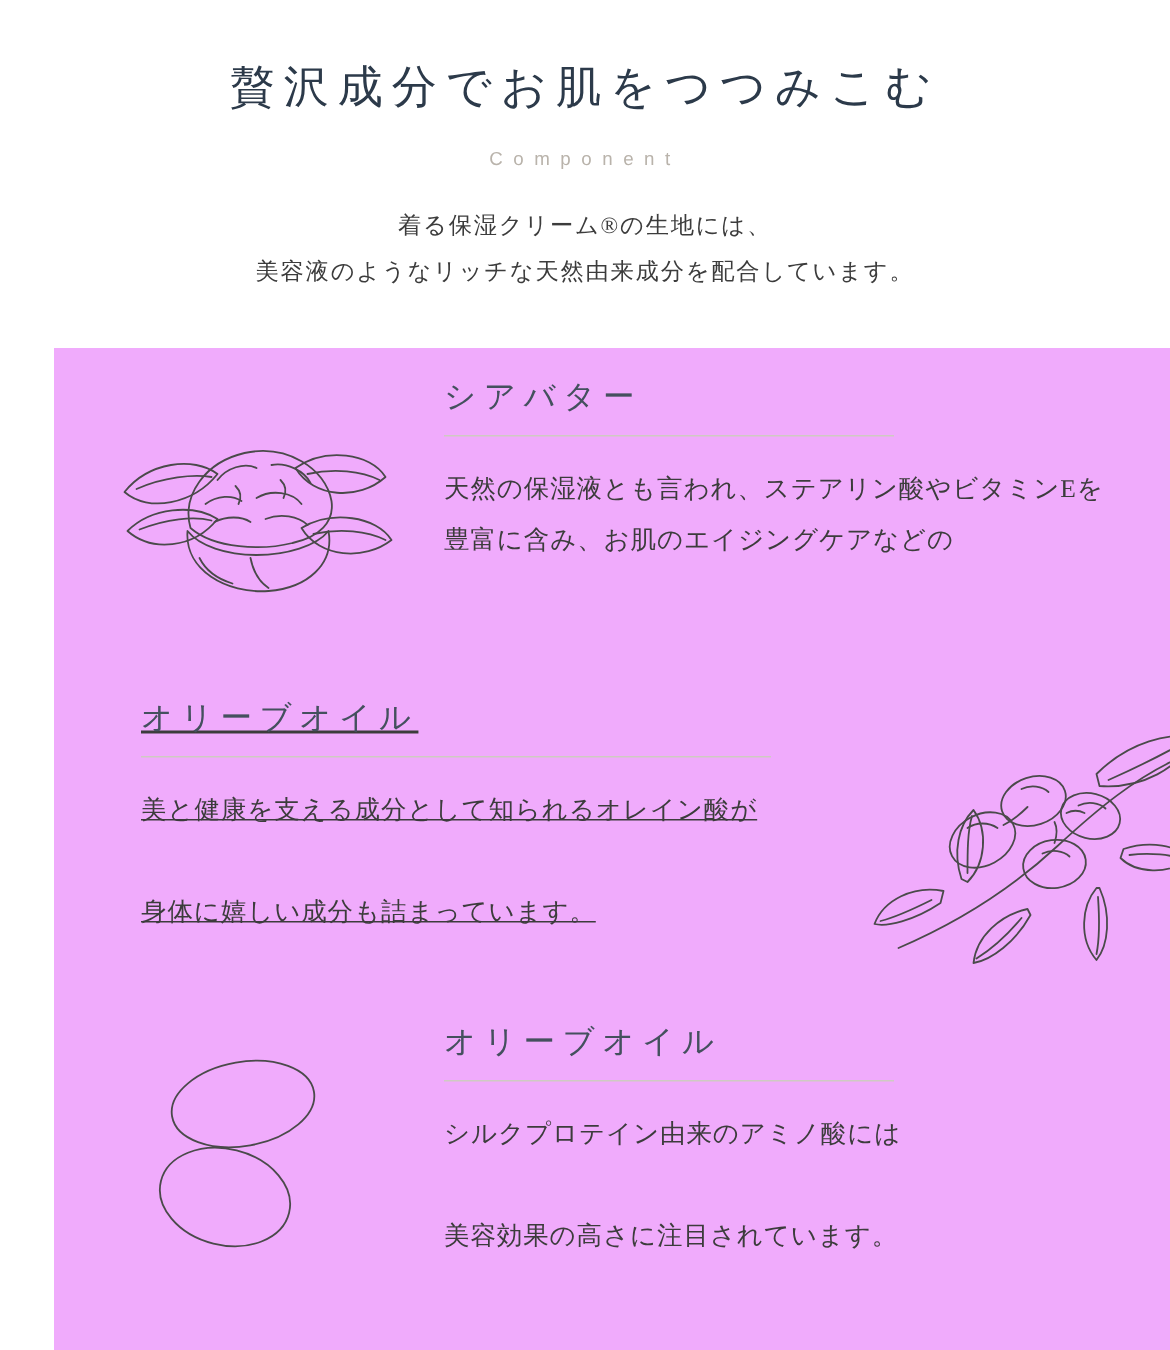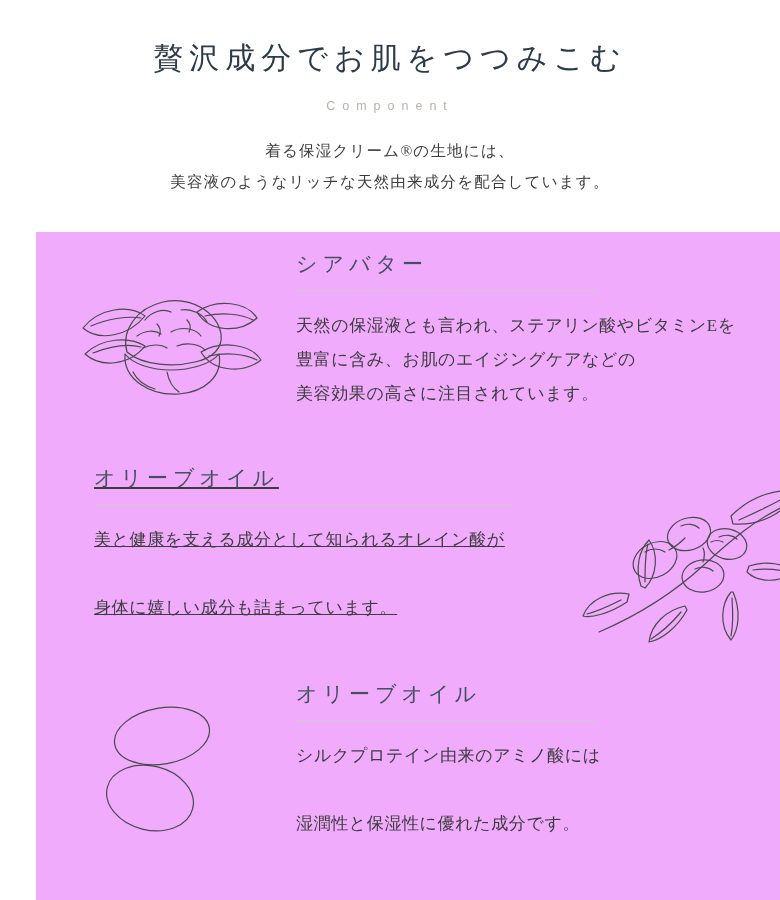--- a/index.html
+++ b/index.html
@@ -183,21 +183,20 @@
               <path d="M116 52 C120 56 120 60 118 64"></path>
             </g>
           </svg>
         </div>
         <div class="text-col">
           <h2 class="ing-title">シアバター</h2>
           <div class="ing-rule"></div>
           <p class="ing-body">
             <span>天然の保湿液とも言われ、ステアリン酸やビタミンEを</span><br>
             <span>豊富に含み、お肌のエイジングケアなどの</span><br>
-            <span>美容効果の高さに注目されています。</span>
           </p>
         </div>
       </div>
     </div>
 
     <div class="block block-ingredient-2">
       <div class="row reverse">
         <div class="art">
           <svg width="220" height="170" viewBox="0 0 220 170">
             <g fill="none" stroke="#4a4a4a" stroke-width="1.2" stroke-linecap="round" stroke-linejoin="round">
@@ -255,20 +254,20 @@
               <ellipse cx="74" cy="100" rx="44" ry="32" transform="rotate(14 74 100)"></ellipse>
             </g>
           </svg>
         </div>
         <div class="text-col">
           <h2 class="ing-title">オリーブオイル</h2>
           <div class="ing-rule"></div>
           <p class="ing-body">
             <span>シルクプロテイン由来のアミノ酸には</span><br>
             <br>
-            <span>湿潤性と保湿性に優れた成分です。</span>
+            <span>美容効果の高さに注目されています。</span>
           </p>
         </div>
       </div>
     </div>
 
   </div>
 </div>
 
 </body></html>

